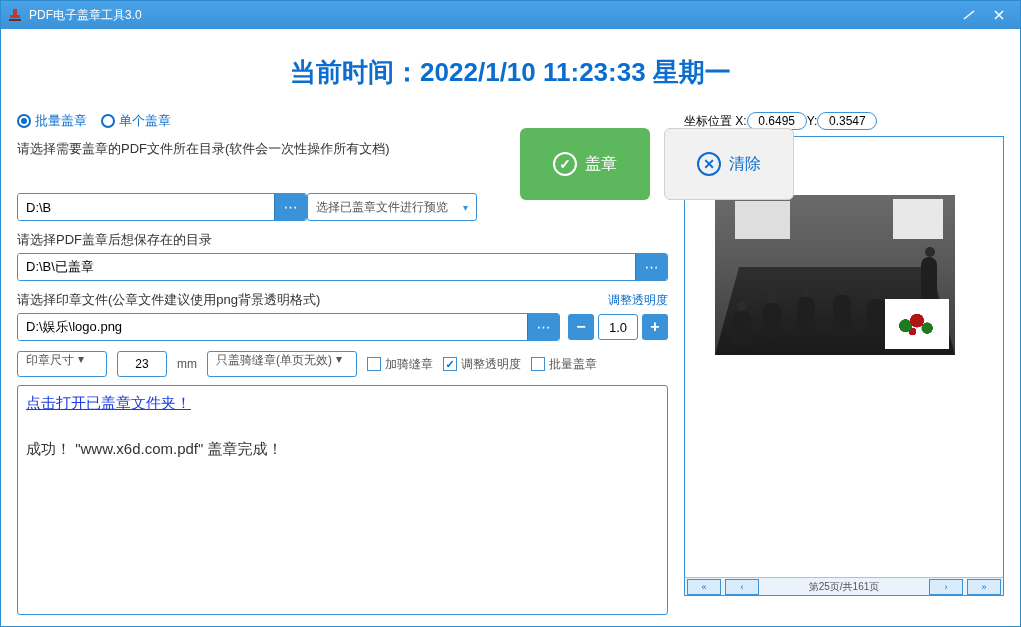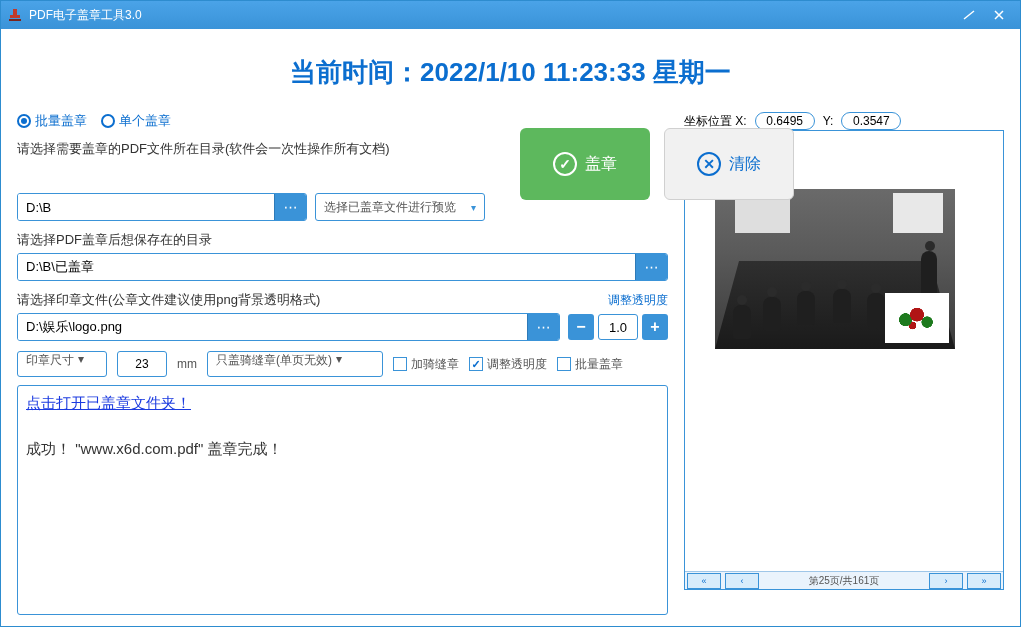--- a/index.html
+++ b/index.html
@@ -37,38 +37,38 @@
 .checkbox.checked::after { content: "✓"; color: #0b6ecf; font-size: 11px; font-weight: bold; }
 .cbitem { display: inline-flex; align-items: center; cursor: pointer; }
 .log-area { border: 1px solid #3a93d8; border-radius: 3px; height: 230px; padding: 8px; font-size: 15px; }
 .log-link { color: #1a3ae0; text-decoration: underline; cursor: pointer; margin-bottom: 10px; display: inline-block; }
 .log-text { color: #333; }
 .action-btns { display: flex; gap: 14px; margin-bottom: 10px; position: absolute; left: 520px; top: 128px; }
 .big-btn { width: 130px; height: 72px; border-radius: 6px; display: flex; align-items: center; justify-content: center; gap: 8px; font-size: 16px; cursor: pointer; }
 .big-btn.green { background: #5db85d; color: #fff; }
 .big-btn.grey { background: #f1f1f1; color: #0b6ecf; border: 1px solid #d0d0d0; }
 .big-btn .bicon { width: 24px; height: 24px; border: 2.5px solid currentColor; border-radius: 50%; display: flex; align-items: center; justify-content: center; font-size: 14px; font-weight: bold; }
-.coords { display: flex; gap: 8px; align-items: center; font-size: 12px; }
+.coords { display: flex; align-items: center; font-size: 12px; margin-bottom: 6px; }
 .coord-box { border: 1px solid #3a93d8; border-radius: 10px; padding: 1px 10px; font-size: 12px; min-width: 60px; text-align: center; }
 .preview { border: 1px solid #3a93d8; height: 460px; position: relative; background: #fff; }
 .preview-img { position: absolute; left: 30px; top: 58px; width: 240px; height: 160px; background: #4a4a4a; overflow: hidden; }
 .room-back { position:absolute; inset:0; background: linear-gradient(#6a6a6a 0%, #5a5a5a 40%, #3a3a3a 100%); }
 .table-shape { position:absolute; left:0; right:0; bottom:0; height:55%; background: linear-gradient(#2f2f2f, #1a1a1a); clip-path: polygon(10% 0, 90% 0, 100% 100%, 0 100%); }
 .screen1 { position:absolute; left:20px; top:6px; width:55px; height:38px; background:#dedede; }
 .screen2 { position:absolute; right:12px; top:4px; width:50px; height:40px; background:#e8e8e8; }
 .person { position:absolute; width:18px; height:34px; background:#1f1f1f; border-radius:8px 8px 3px 3px; }
 .person::before { content:""; position:absolute; top:-10px; left:4px; width:10px; height:10px; background:#2b2b2b; border-radius:50%; }
 .stamp-overlay { position: absolute; right: 6px; bottom: 6px; width: 64px; height: 50px; background: #fff; display:flex; align-items:center; justify-content:center; }
 .stamp-splash { width:46px; height:34px; position:relative; }
 .stamp-splash::before { content:""; position:absolute; inset:0; background: radial-gradient(circle at 50% 40%, #b01515 0 22%, transparent 23%), radial-gradient(circle at 25% 55%, #1e7a1e 0 16%, transparent 17%), radial-gradient(circle at 72% 62%, #1e7a1e 0 14%, transparent 15%), radial-gradient(circle at 40% 72%, #b01515 0 10%, transparent 11%); }
 .pager { position: absolute; left: 0; right: 0; bottom: 0; height: 18px; background: #eaf3fc; display: flex; align-items: center; font-size: 10px; color: #555; border-top: 1px solid #9fc6e8; }
 .pager .pbtn { width: 34px; height: 16px; border: 1px solid #3a93d8; background: #d8ecfb; margin: 0 2px; display: flex; align-items: center; justify-content: center; color: #0b6ecf; cursor: pointer; font-size: 9px; }
 .pager .pinfo { flex: 1; text-align: center; }
 .left-section { position: relative; }
-.row1-inputs { display: flex; gap: 8px; align-items: center; margin-top: 35px; }
+.row1-inputs { display: flex; align-items: center; margin-top: 35px; }
 .row1-inputs .textbox { width: 290px; flex: none; }
 .row1-inputs .select-box { width: 170px; }
 </style>
 </head>
 <body>
 
 <div class="titlebar">
   <span class="app-icon">
     <svg width="14" height="14" viewBox="0 0 14 14">
         <rect x="5" y="1" width="4" height="6" fill="#c0392b"></rect>
@@ -142,21 +142,21 @@
         </div>
       </div>
 
       <div class="opt-row">
         <div class="small-select" style="width:90px">
           <span>印章尺寸</span>
           <span class="chev">▾</span>
         </div>
         <input class="small-input" value="23" style="">
         <span class="unit">mm</span>
-        <div class="small-select" style="width:176px">
+        <div class="small-select" style="width:150px">
           <span>只盖骑缝章(单页无效)</span>
           <span class="chev">▾</span>
         </div>
         <span class="cbitem">
           <span class="checkbox"></span>
           <span>加骑缝章</span>
         </span>
         <span class="cbitem">
           <span class="checkbox checked"></span>
           <span>调整透明度</span>

